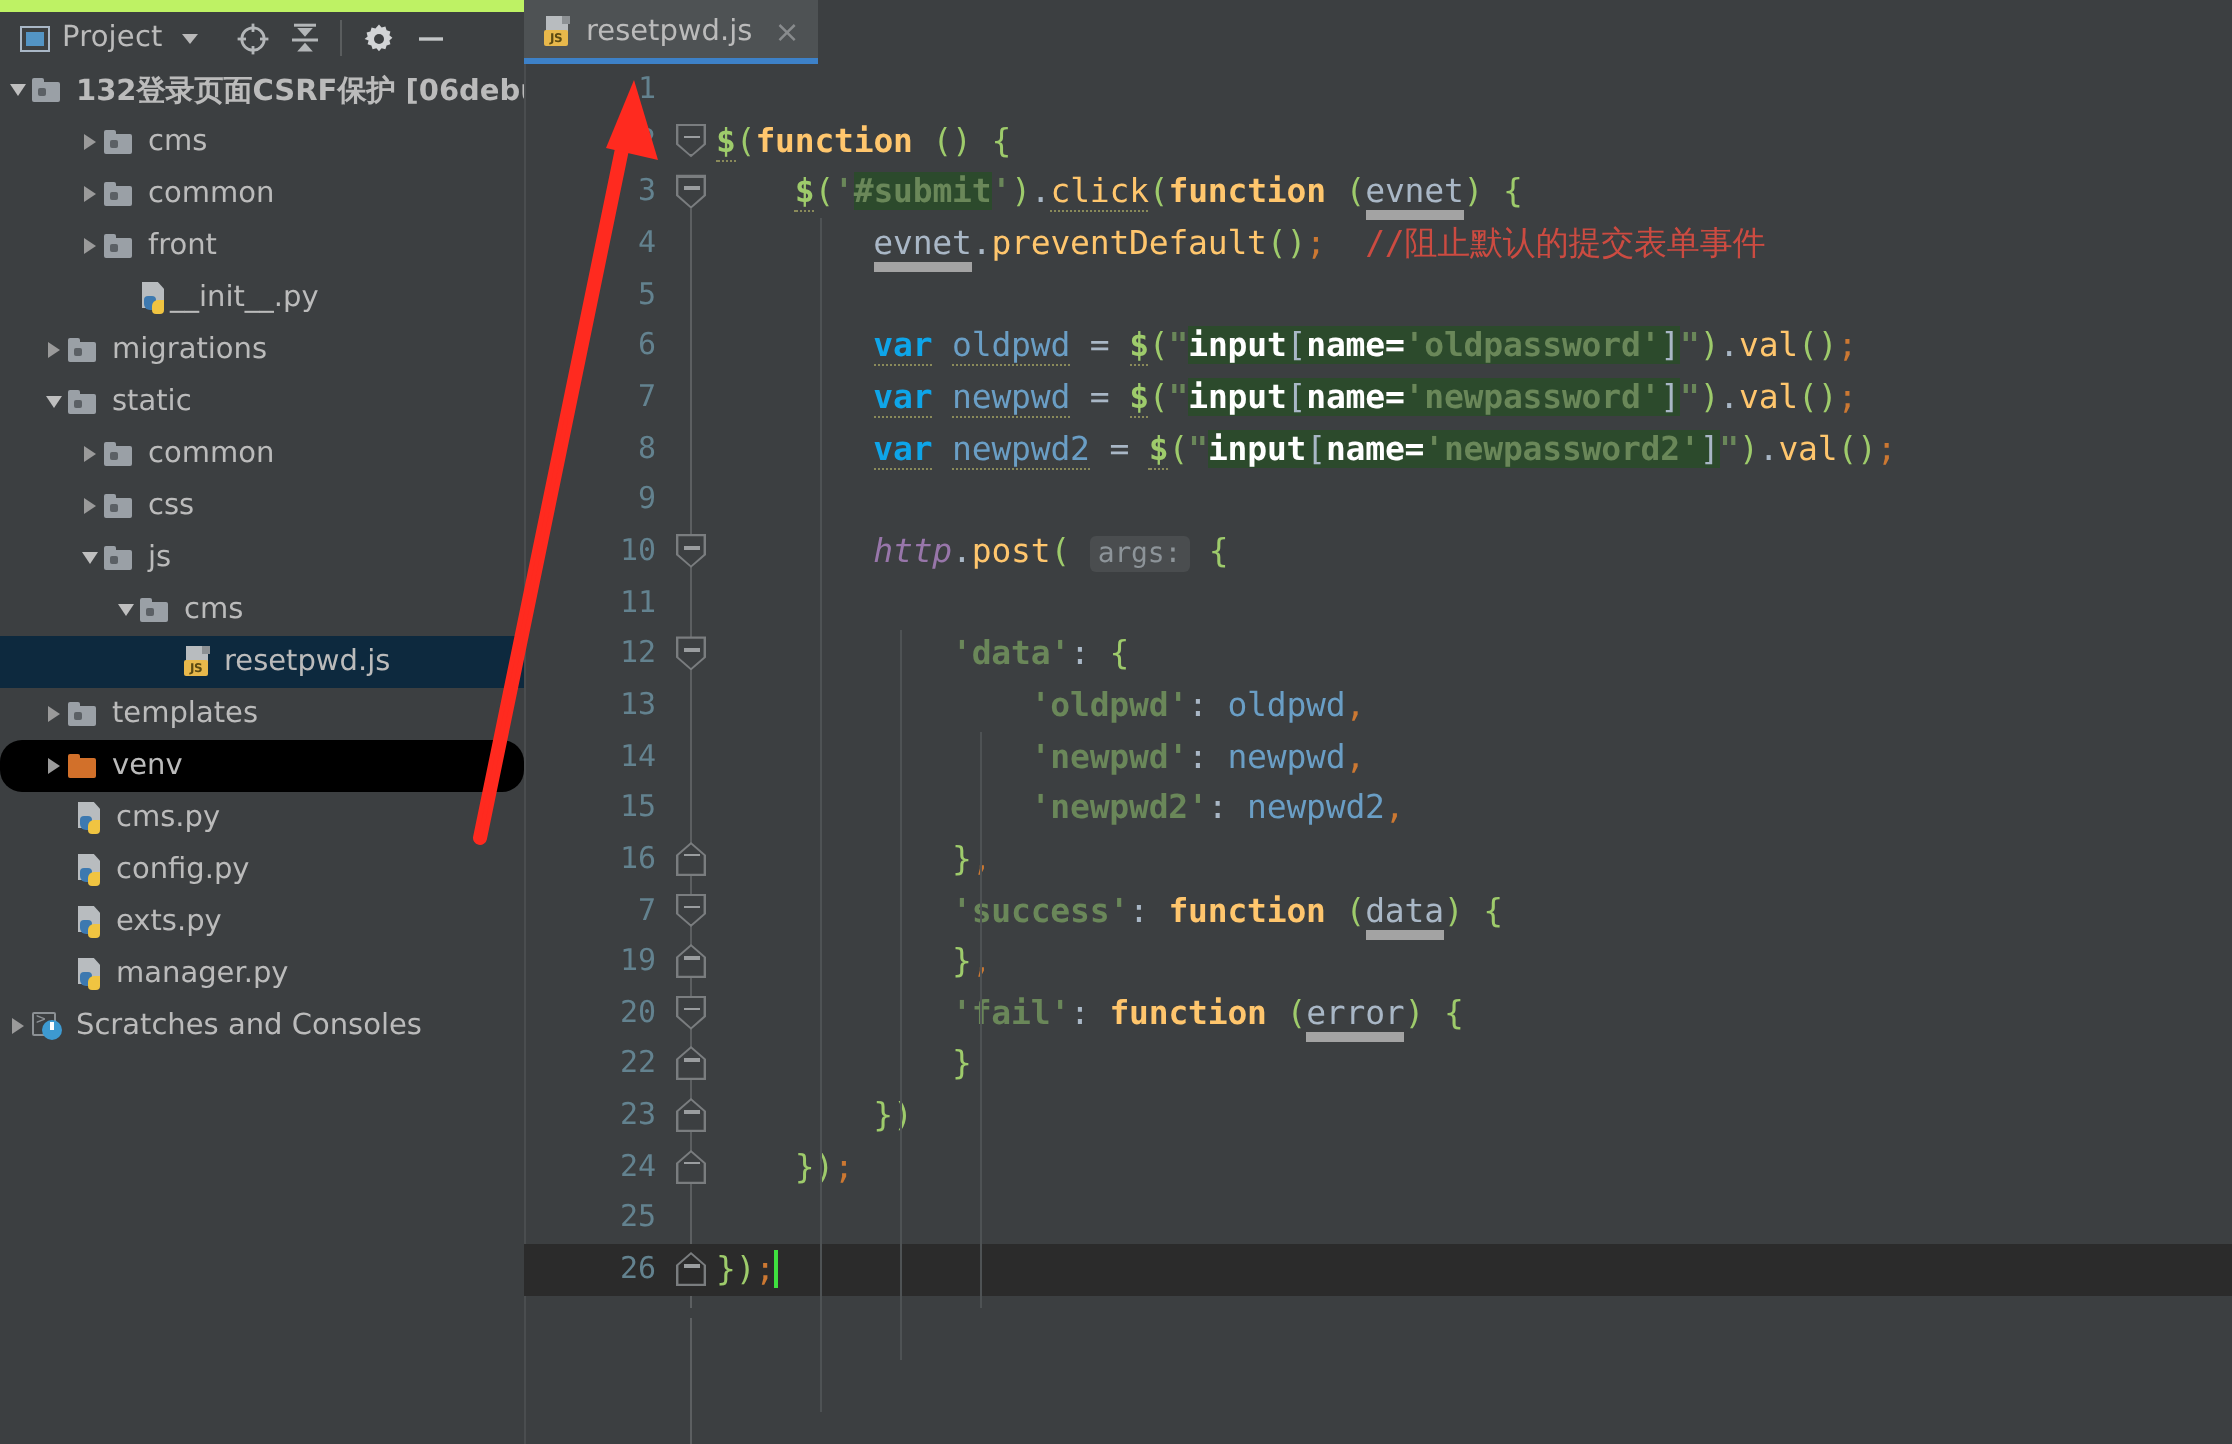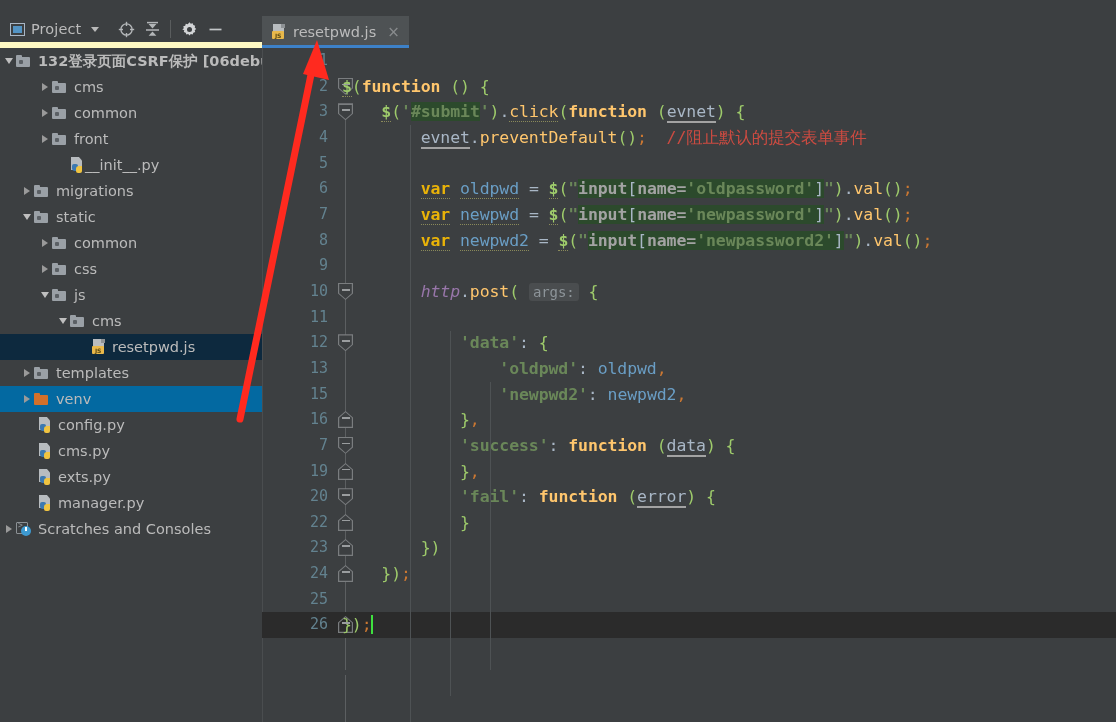--- a/index.html
+++ b/index.html
@@ -5,21 +5,21 @@
   html,body{margin:0;padding:0;}
   body{
     width:1116px;height:722px;overflow:hidden;
     background:#3c3f41;
     font-family:"DejaVu Sans","Liberation Sans",sans-serif;
     -webkit-font-smoothing:antialiased;
   }
   .app{position:relative;width:1116px;height:722px;display:flex;flex-direction:column;}
 
   
-  .topbar{height:32px;display:flex;align-items:flex-start;background:#fef9c3;flex:none;margin-top:16px;}
+  .topbar{height:32px;display:flex;align-items:flex-end;background:#bef264;flex:none;}
   .tool-left{width:262px;display:flex;align-items:center;background:#3c3f41;padding-left:6px;box-sizing:border-box;}
   .proj-btn{display:flex;align-items:center;gap:6px;padding:2px 4px;cursor:default;}
   .proj-ico{width:15px;height:13px;border:1.6px solid #a9b7c6;box-sizing:border-box;position:relative;background:#3c3f41;}
   .proj-ico::after{content:"";position:absolute;left:2px;top:2px;right:2px;bottom:2px;background:#5394c4;}
   .proj-txt{color:#bbbbbb;font-size:14.5px;letter-spacing:.1px;}
   .caret-d{width:0;height:0;border-left:4.5px solid transparent;border-right:4.5px solid transparent;border-top:5px solid #b9b9b9;margin-left:4px;}
   .tb-ico{width:26px;height:26px;display:flex;align-items:center;justify-content:center;cursor:default;}
   .tb-sep{width:1px;height:18px;background:#5a5d5e;margin:0 5px;align-self:center;}
 
   
@@ -45,21 +45,21 @@
   .pyico .b1{position:absolute;left:2px;top:7px;width:6px;height:7px;background:#3d79b0;border-radius:2px 2px 0 3px;}
   .pyico .b2{position:absolute;left:5.5px;top:9px;width:6px;height:7px;background:#f0c441;border-radius:3px 0 2px 2px;}
 
   
   .main{flex:1;display:flex;min-height:0;}
 
   
   .sidebar{width:262px;flex:none;background:#3c3f41;overflow:hidden;position:relative;}
   .row{height:26px;display:flex;align-items:center;white-space:nowrap;cursor:default;font-size:14.5px;color:#bbbbbb;}
   .row.sel{background:#0d293e;}
-  .row.venv{background:#0369a1;}
+  .row.venv{background:#000000;border-radius:11px;}
   .arrow{width:14px;height:26px;flex:none;display:flex;align-items:center;justify-content:center;}
   .arrow i{display:block;width:0;height:0;}
   .arrow.r i{border-top:4.5px solid transparent;border-bottom:4.5px solid transparent;border-left:6px solid #9a9a9a;}
   .arrow.d i{border-left:4.5px solid transparent;border-right:4.5px solid transparent;border-top:6px solid #bfbfbf;}
   .fico{width:16px;height:14px;flex:none;margin-right:5px;position:relative;}
   .fico .tab-{position:absolute;left:0;top:1px;width:6px;height:3px;background:#9aa0a6;border-radius:1px 1px 0 0;}
   .fico .bdy{position:absolute;left:0;top:3px;width:14px;height:10px;background:#9aa0a6;border-radius:1px;}
   .fico .dot{position:absolute;left:2.5px;top:5.5px;width:4px;height:4px;background:#5b6065;border-radius:1px;}
   .fico.orange .tab-{background:#d2702a;} .fico.orange .bdy{background:#d2702a;}
   .lbl{padding-left:1px;}
@@ -73,52 +73,52 @@
   .bars span{width:2px;background:#4a9c6d;}
 
   
   .editor{flex:1;position:relative;background:#3c3f41;overflow:hidden;
           font-family:"DejaVu Sans Mono","Liberation Mono",monospace;}
   .sep-v{position:absolute;left:262px;top:0;bottom:0;width:1px;background:#4a4d4f;}
   .lines{position:absolute;left:0;right:0;top:0;}
   .ln{height:25.67px;position:relative;}
   .ln.cur{background:#2b2b2b;}
   .num{position:absolute;left:0;width:66px;text-align:right;color:#63828f;font-size:15px;line-height:25.67px;}
-  .code{position:absolute;left:80px;right:0;font-size:16.5px;line-height:25.67px;white-space:pre;letter-spacing:-0.1px;}
+  .code{position:absolute;left:96px;right:0;font-size:16.5px;line-height:25.67px;white-space:pre;letter-spacing:-0.1px;}
 
   
   .fold-m{position:absolute;width:15px;height:17px;left:76px;top:4px;}
   .fold-m .sh{position:absolute;left:0;top:0;width:15px;height:17px;
       background:#7a7d7f;clip-path:polygon(0 0,100% 0,100% 62%,50% 100%,0 62%);}
   .fold-m .sh::after{content:"";position:absolute;left:1.2px;top:1.2px;width:12.6px;height:14.6px;background:#3c3f41;
       clip-path:polygon(0 0,100% 0,100% 62%,50% 100%,0 62%);}
   .fold-m .mn{position:absolute;left:3.5px;top:6px;width:8px;height:1.6px;background:#9a9d9f;z-index:2;}
   .ln.cur .fold-m .sh::after{background:#2b2b2b;}
   .fold-line{position:absolute;left:83px;width:1px;background:#5c5f61;}
 
   
   .ig{position:absolute;width:1px;background:#4e5254;}
 
   
-  .kw{color:#eab308;font-weight:bold;}
+  .kw{color:#0ea5e9;font-weight:bold;}
   .fn{color:#ffc66d;}
   .fnb{color:#ffc66d;font-weight:bold;}
   .var{color:#9876aa;font-style:italic;}
   .id{color:#a9b7c6;}
   .loc{color:#6a9ec5;}
   .brk{color:#a9b7c6;}
   .str{color:#6a8759;font-weight:bold;}
   .strhl{background:#2c4a2c;}
   .cmt{color:#cc4b41;}
   .dollar{color:#9ecb6b;font-weight:bold;}
   .brace{color:#9ecb6b;}
   .semi{color:#cc7832;}
-  .inner{color:#a3a3a3;font-weight:bold;}
+  .inner{color:#ffffff;font-weight:bold;}
   .inlay{background:#4a4d4f;color:#8d9499;border-radius:3px;padding:1px 4px;font-size:14px;}
-  .ul-t{border-bottom:2px solid #a3a3a3;}
+  .ul-t{border-bottom:5px solid #a3a3a3;}
   .wavy{border-bottom:1.5px dotted #8a8a5a;}
   .caret{display:inline-block;width:2px;height:19px;background:#3fe03f;vertical-align:-4px;margin-left:-1px;}
 
   
   .anno{position:absolute;left:0;top:0;width:1116px;height:722px;pointer-events:none;}
 </style>
 </head>
 <body>
 
 <div class="app">
@@ -343,30 +343,30 @@
           </span>
         <span class="lbl">venv</span>
       </div>
 
       <div class="row" style="padding-left:38px">
         <span class="pyico" style="margin-right:5px">
             <span class="pg"></span>
             <span class="b1"></span>
             <span class="b2"></span>
           </span>
-        <span class="lbl">config.py</span>
+        <span class="lbl">cms.py</span>
       </div>
 
       <div class="row" style="padding-left:38px">
         <span class="pyico" style="margin-right:5px">
             <span class="pg"></span>
             <span class="b1"></span>
             <span class="b2"></span>
           </span>
-        <span class="lbl">cms.py</span>
+        <span class="lbl">config.py</span>
       </div>
 
       <div class="row" style="padding-left:38px">
         <span class="pyico" style="margin-right:5px">
             <span class="pg"></span>
             <span class="b1"></span>
             <span class="b2"></span>
           </span>
         <span class="lbl">exts.py</span>
       </div>
@@ -474,20 +474,24 @@
               <span class="mn"></span>
             </span>
           <span class="code">            <span class="str">'data'</span><span class="id">:</span> <span class="brace">{</span></span>
         </div>
 
         <div class="ln">
           <span class="num">13</span>
           <span class="code">                <span class="str">'oldpwd'</span><span class="id">:</span> <span class="loc">oldpwd</span><span class="semi">,</span></span>
         </div>
 
+        <div class="ln">
+          <span class="num">14</span>
+          <span class="code">                <span class="str">'newpwd'</span><span class="id">:</span> <span class="loc">newpwd</span><span class="semi">,</span></span>
+        </div>
 
         <div class="ln">
           <span class="num">15</span>
           <span class="code">                <span class="str">'newpwd2'</span><span class="id">:</span> <span class="loc">newpwd2</span><span class="semi">,</span></span>
         </div>
 
         <div class="ln">
           <span class="num">16</span>
           <span class="fold-m">
               <span class="sh" style="transform:rotate(180deg)"></span>

